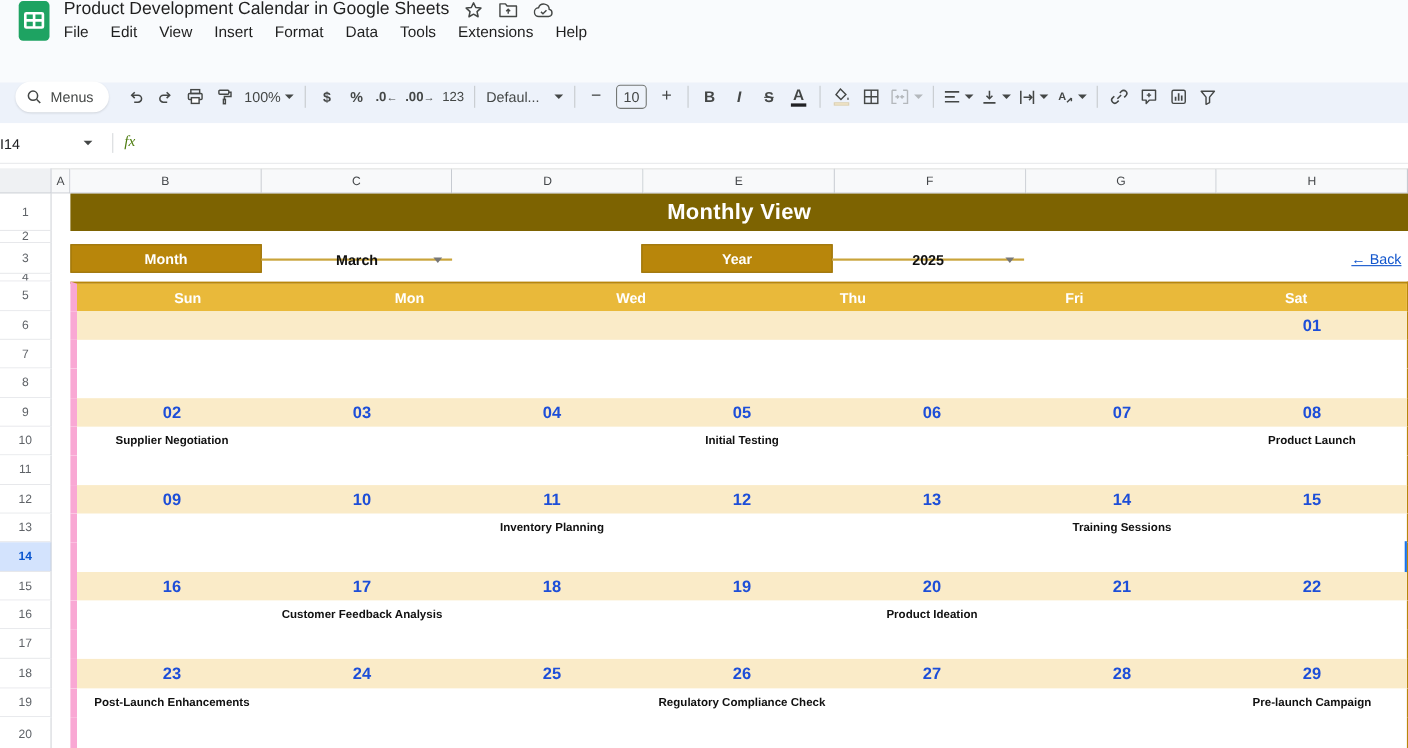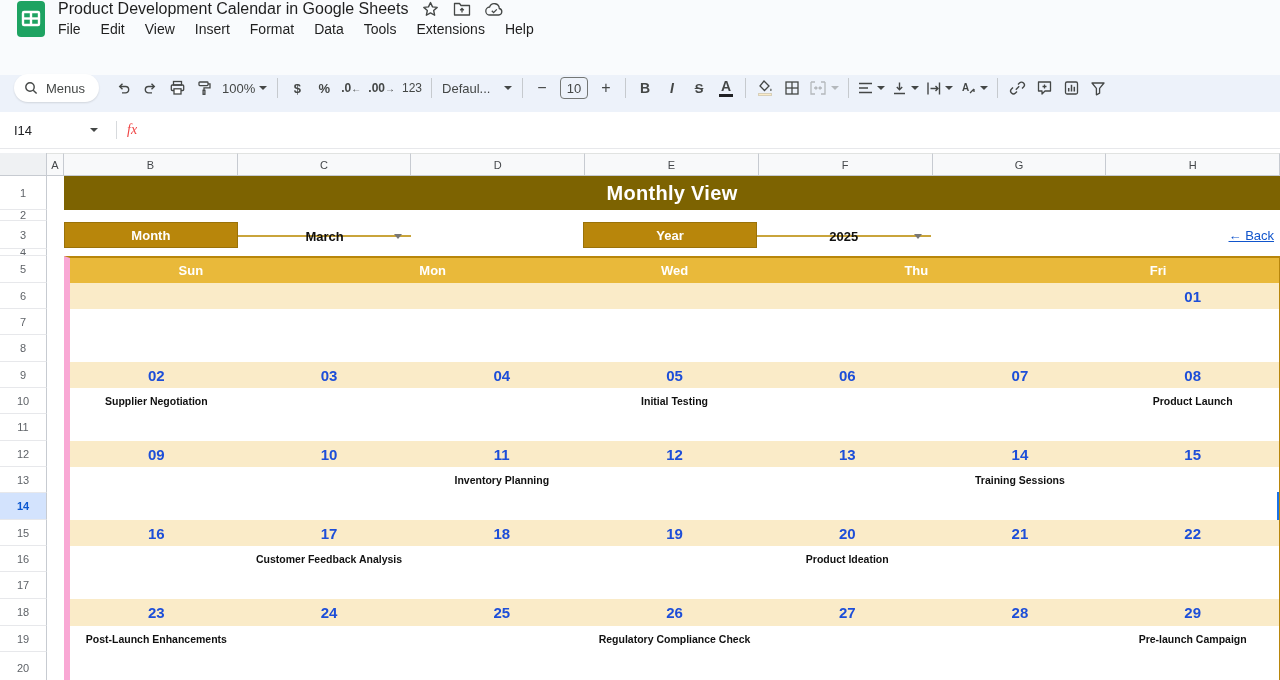--- a/index.html
+++ b/index.html
@@ -32,24 +32,24 @@
   .fsize { width:28px; height:22px; border:1.5px solid #747775; border-radius:4px; display:flex; align-items:center; justify-content:center; font-size:13px; color:#444746; margin:0 4px; }
   .dec { display:flex; align-items:baseline; font-size:12px; font-weight:700; color:#444746; }
   .dec small { font-size:10px; }
   .colorA { font-weight:700; font-size:14px; line-height:1; display:flex; flex-direction:column; align-items:center; }
   .colorA .bar { width:14px; height:3px; margin-top:1px; background:#202124; }
   .fillw { display:flex; flex-direction:column; align-items:center; }
   .fillw .bar { width:14px; height:3px; margin-top:1px; background:#FAEBC8; border:0.5px solid #d8d0ba; }
   .dim { color:#B4B8BC; }
 
   
-  .fbar { height:37px; background:#fff; display:flex; align-items:center; padding-left:14px; border-bottom:1px solid #E7E8EB; }
+  .fbar { height:37px; background:#fff; display:flex; align-items:center; padding-left:0; border-bottom:1px solid #E7E8EB; }
   .namebox { width:92px; display:flex; align-items:center; justify-content:space-between; font-size:13px; color:#202124; padding-right:8px; }
   .fdiv { width:1px; height:18px; background:#D7DADD; margin:0 10px; }
-  .fx { font-style:italic; font-size:14px; color:#ef4444; font-family:"Liberation Serif", serif; }
+  .fx { font-style:italic; font-size:14px; color:#4d7c0f; font-family:"Liberation Serif", serif; }
 
   
   .sheet { flex:1; background:#fff; position:relative; padding-top:4px; overflow:hidden; }
   .chrow { height:23px; display:flex; }
   .corner { width:47px; background:#EFF1F3; border:1px solid #C7CBD1; border-left:none; border-top:none; flex:0 0 auto; }
   .chcell { border-right:1px solid #C7CBD1; border-bottom:1px solid #C7CBD1; border-top:1px solid #E1E3E1; background:#F8F9FA; display:flex; align-items:center; justify-content:center; font-size:11px; color:#45484B; }
   .chcell.a { width:17px; flex:0 0 auto; }
   .chcell.w { flex:1; }
 
   .grid { position:relative; }
@@ -344,20 +344,21 @@
         <div class="row" style="height: 27px;">
           <div class="gut">5</div>
           <div class="colA"></div>
           <div class="cnt incal caltop">
             <div class="r7 dayhead">
               <div>Sun</div>
               <div>Mon</div>
               <div>Wed</div>
               <div>Thu</div>
               <div>Fri</div>
+              <div>Sat</div>
             </div>
           </div>
         </div>
         <div class="row" style="height: 26px;">
           <div class="gut">6</div>
           <div class="colA"></div>
           <div class="cnt incal">
             <div class="r7 daterow">
               <div></div>
               <div></div>

